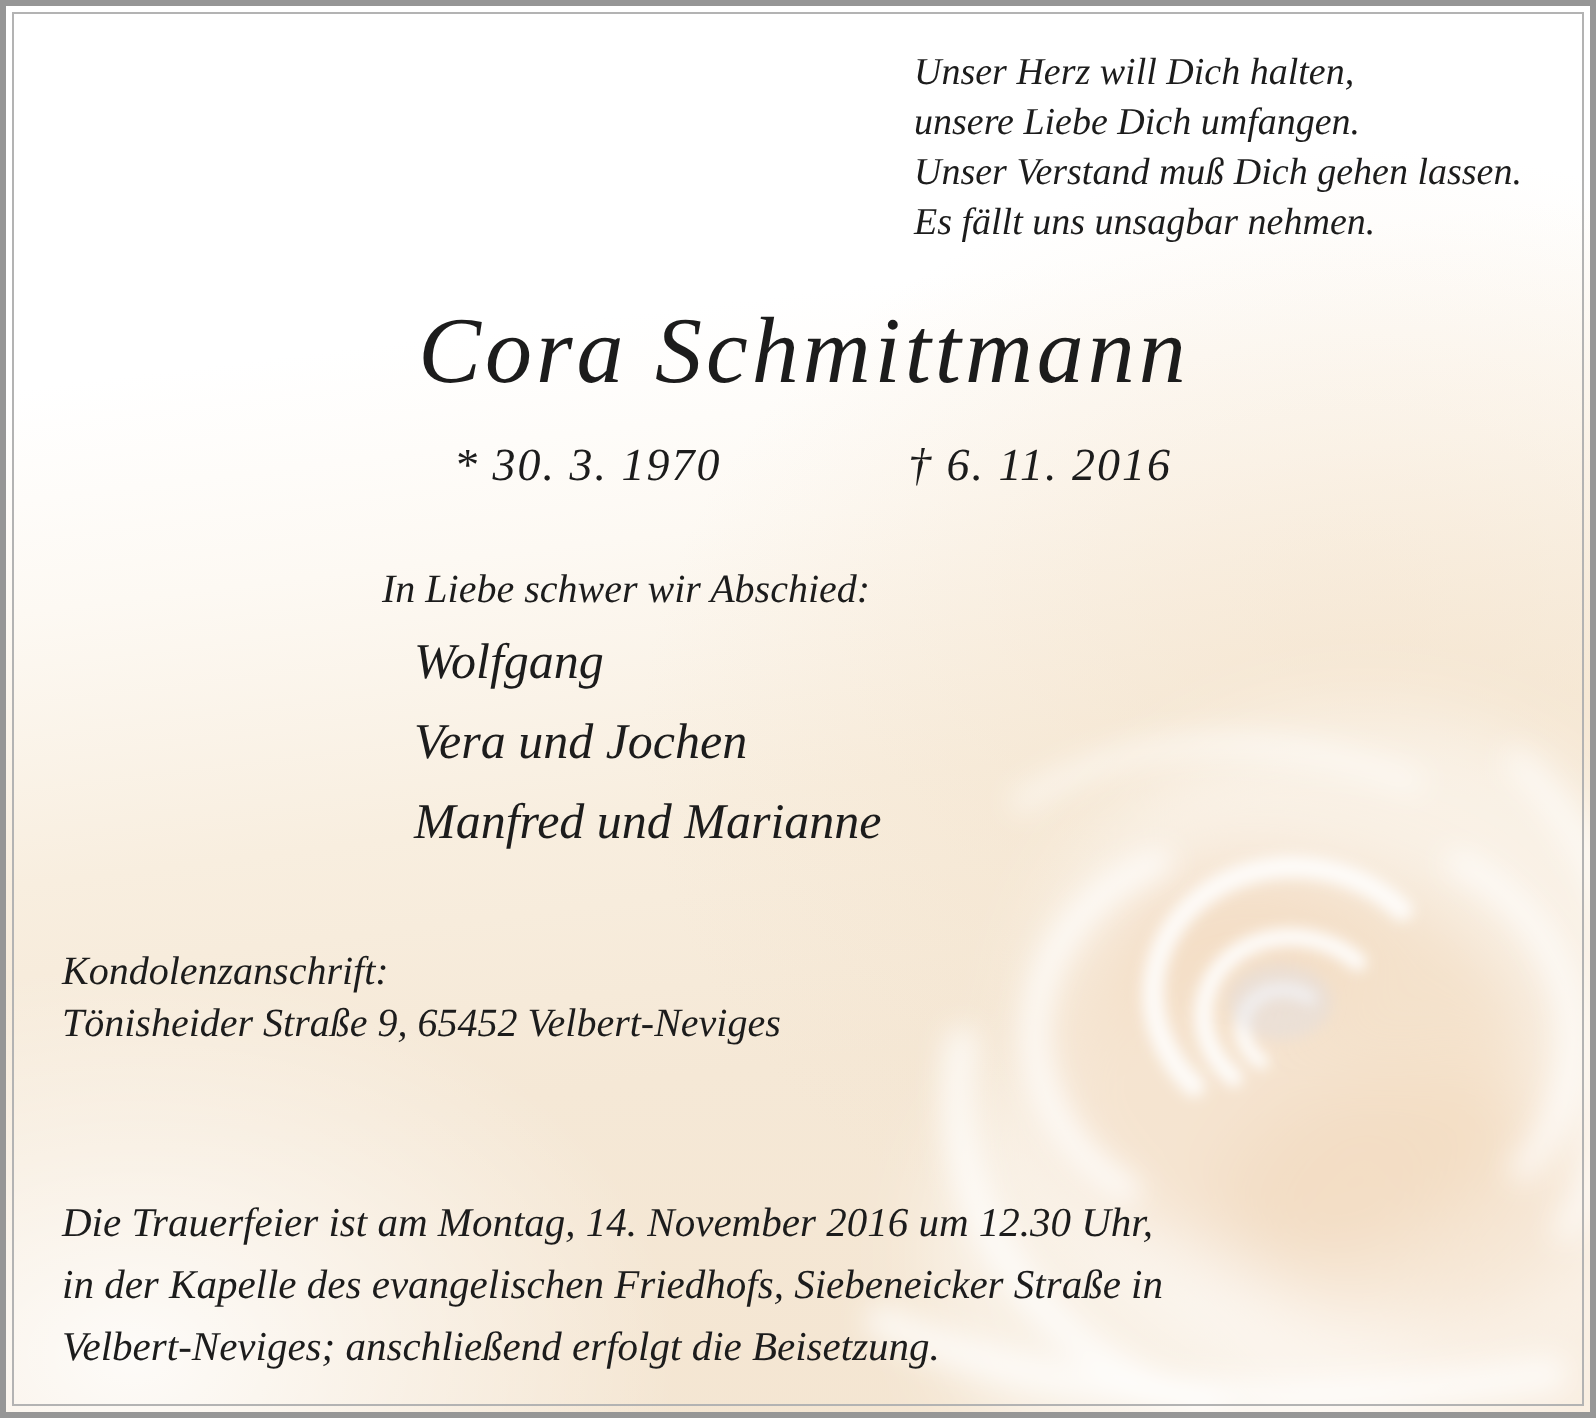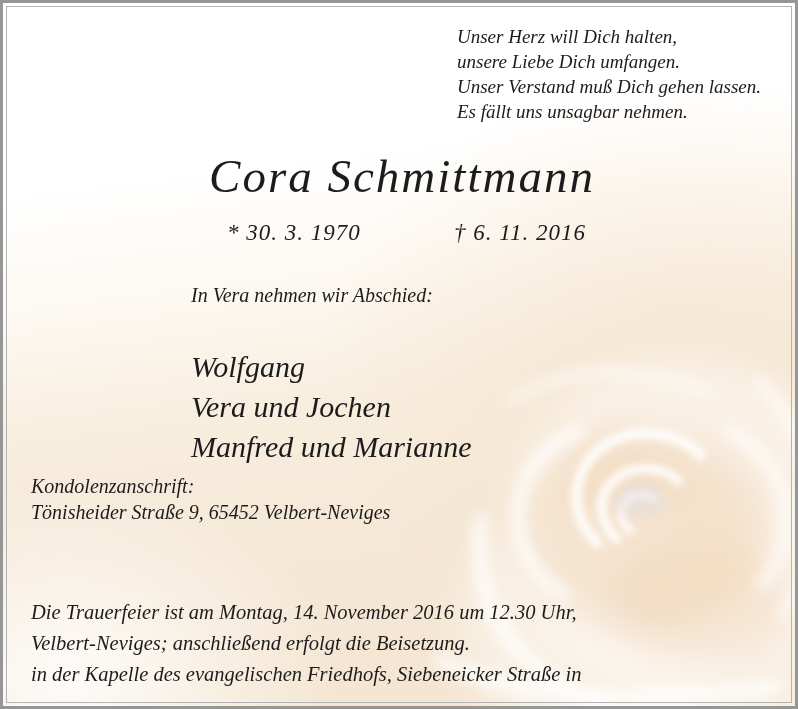--- a/index.html
+++ b/index.html
@@ -55,23 +55,22 @@
     margin: 0;
   }
   .dates { top: 217px; font-size: 23px; letter-spacing: 1px; }
   .birth { left: 224px; text-align: center; }
   .death { left: 451px; }
   .farewell-intro {
     left: 188px; top: 281px;
     font-size: 20px;
   }
   .mourners {
-    left: 188px; top: 315px;
-    font-size: 30px;
-    margin-top: 32px;
+    left: 204px; top: 315px;
+    font-size: 25px;
   }
   .mourners .mourner-line { height: 40px; }
   .condolence {
     left: 28px; top: 471px;
     font-size: 20px;
     line-height: 25.5px;
   }
   .funeral {
     left: 28px; top: 594px;
     font-size: 20.5px;
@@ -130,32 +129,32 @@
     <div>unsere Liebe Dich umfangen.</div>
     <div>Unser Verstand muß Dich gehen lassen.</div>
     <div>Es fällt uns unsagbar nehmen.</div>
   </div>
 
   <h1 class="txt deceased-name">Cora Schmittmann</h1>
 
   <span class="txt dates birth">* 30. 3. 1970</span>
   <span class="txt dates death">† 6. 11. 2016</span>
 
-  <div class="txt farewell-intro">In Vera nehmen wir Abschied:</div>
+  <div class="txt farewell-intro">In Liebe schwer wir Abschied:</div>
 
   <div class="txt mourners">
     <div class="mourner-line">Wolfgang</div>
     <div class="mourner-line">Vera und Jochen</div>
     <div class="mourner-line">Manfred und Marianne</div>
   </div>
 
   <div class="txt condolence">
     <div>Kondolenzanschrift:</div>
     <div>Tönisheider Straße 9, 65452 Velbert-Neviges</div>
   </div>
 
   <div class="txt funeral">
     <div>Die Trauerfeier ist am Montag, 14. November 2016 um 12.30 Uhr,</div>
+    <div>in der Kapelle des evangelischen Friedhofs, Siebeneicker Straße in</div>
     <div>Velbert-Neviges; anschließend erfolgt die Beisetzung.</div>
-    <div>in der Kapelle des evangelischen Friedhofs, Siebeneicker Straße in</div>
   </div>
 
 </div>
 
 </body></html>

